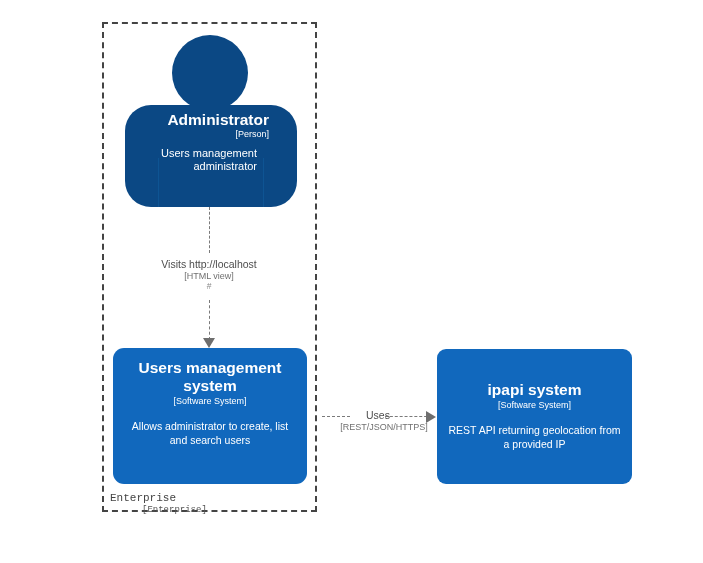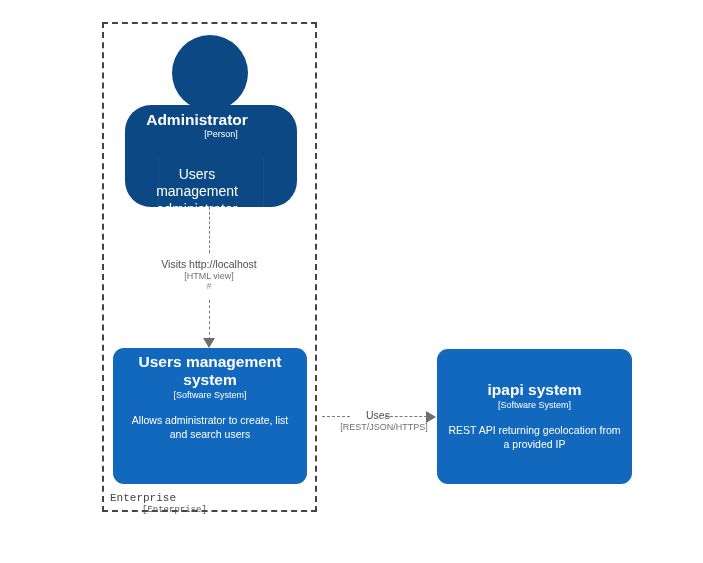--- a/index.html
+++ b/index.html
@@ -90,41 +90,41 @@
     height: 49px;
     border-left: 1px solid #0e5493;
     border-right: 1px solid #0e5493;
     box-sizing: border-box;
   }
   .person-text {
     position: absolute;
     left: 0;
     top: 76px;
     width: 144px;
-    text-align: center;
+    text-align: right;
     color: #ffffff;
   }
   .person-title {
     font-size: 15.5px;
     font-weight: bold;
     line-height: 1.1;
     display: block;
   }
   .person-type {
     font-size: 9px;
     font-weight: normal;
     line-height: 1.5;
     display: block;
     padding-left: 48px;
   }
   .person-desc {
-    font-size: 14px;
+    font-size: 11px;
     line-height: 1.25;
     display: block;
-    margin-top: 24px;
+    margin-top: 5px;
     padding: 0 12px;
   }
 
   
   .sysbox {
     position: absolute;
     border-radius: 11px;
     background: #1168bd;
     color: #ffffff;
     box-sizing: border-box;
@@ -134,29 +134,30 @@
     left: 113px;
     top: 348px;
     width: 194px;
     height: 136px;
   }
   .sysbox.ipapi {
     left: 437px;
     top: 349px;
     width: 195px;
     height: 135px;
+    border-radius: 9px;
   }
   .sys-title {
     display: block;
     font-size: 15.5px;
     font-weight: bold;
     line-height: 1.15;
     padding: 0 10px;
   }
-  .sysbox.ums .sys-title { margin-top: 5px; text-align: center; }
+  .sysbox.ums .sys-title { margin-top: 11px; text-align: center; }
   .sysbox.ipapi .sys-title { margin-top: 32px; }
   .sys-type {
     display: block;
     font-size: 9px;
     line-height: 1.5;
   }
   .sys-desc {
     display: block;
     font-size: 10.5px;
     line-height: 1.3;

